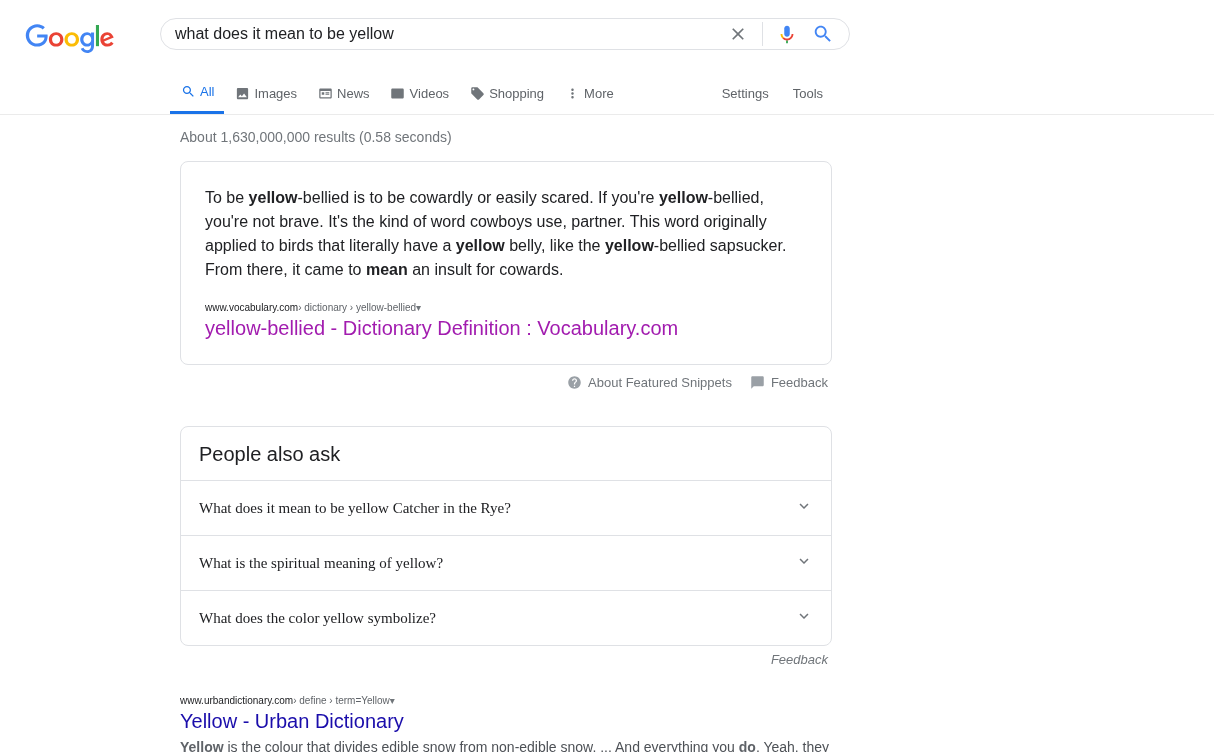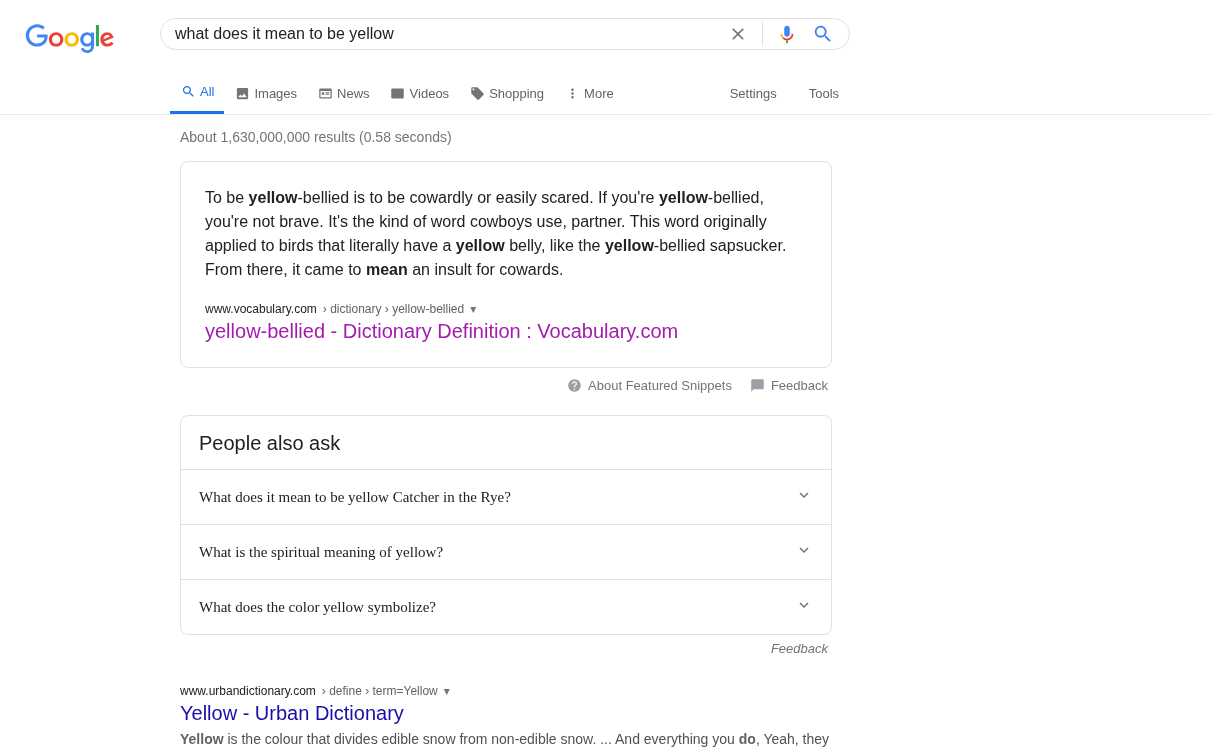--- a/index.html
+++ b/index.html
@@ -11,34 +11,34 @@
   .searchbar input { flex: 1; border: none; outline: none; font-size: 16px; color: #202124; background: transparent; }
   .searchbar .ic { width: 24px; height: 24px; display: flex; align-items: center; justify-content: center; cursor: pointer; color: #70757a; }
   .searchbar .divider { width: 1px; height: 24px; background: #dfe1e5; margin: 0 12px; }
   .tabs-wrap { border-bottom: 1px solid #ebebeb; margin-top: 18px; }
   .tabs { margin-left: 170px; display: flex; align-items: center; height: 42px; color: #5f6368; font-size: 13px; }
   .tab { display: flex; align-items: center; gap: 4px; padding: 0 10px; height: 42px; cursor: pointer; }
   .tab.active { color: #1a73e8; border-bottom: 3px solid #1a73e8; }
   .tab.active .tic { color: #1a73e8; }
   .tic { width: 16px; height: 16px; display: flex; align-items: center; justify-content: center; color: #70757a; }
   .tabs .spacer { flex: 0 0 90px; }
-  .tools { display: flex; gap: 32px; margin-left: 16px; }
+  .tools { display: flex; gap: 24px; margin-left: 8px; }
   .content { margin-left: 180px; width: 652px; }
   .stats { color: #70757a; font-size: 14px; padding: 14px 0 16px 0; }
   .snippet-box { border: 1px solid #dfe1e5; border-radius: 8px; padding: 24px; }
   .snippet-text { font-size: 16px; line-height: 1.5; color: #202124; }
   .snippet-text b { font-weight: bold; }
-  .cite { color: #202124; font-size: 12px; margin-top: 20px; display: flex; gap: 6px; }
+  .cite { color: #202124; font-size: 10px; margin-top: 20px; display: flex; }
   .cite .path { color: #5f6368; }
   .cite .dd { color: #70757a; }
   .result-title { color: #a21caf; font-size: 20px; margin-top: 4px; display: inline-block; }
   .result-title.blue { color: #1a0dab; }
   .feedback-row { display: flex; justify-content: flex-end; gap: 18px; font-size: 13px; color: #70757a; padding: 10px 4px 0 0; align-items: center; }
   .fb-item { display: flex; align-items: center; gap: 6px; cursor: pointer; }
-  .paa-box { border: 1px solid #dfe1e5; border-radius: 8px; margin-top: 22px; }
+  .paa-box { border: 1px solid #dfe1e5; border-radius: 8px; margin-top: 36px; }
   .paa-title { font-size: 20px; color: #202124; padding: 16px 18px 14px 18px; }
   .paa-item { border-top: 1px solid #dfe1e5; padding: 16px 18px; display: flex; justify-content: space-between; align-items: center; font-size: 15px; color: #202124; cursor: pointer; font-family: Liberation Serif, serif; }
   .paa-item .chev { color: #70757a; }
   .fb2 { text-align: right; font-size: 13px; color: #70757a; font-style: italic; padding: 6px 4px 0 0; }
   .result { margin-top: 28px; }
   .result .desc { font-size: 14px; color: #4d5156; line-height: 1.5; margin-top: 4px; }
   .result .desc b { font-weight: bold; color: #5f6368; }
   .fb2 span { cursor: pointer; }
 </style>
 </head>

